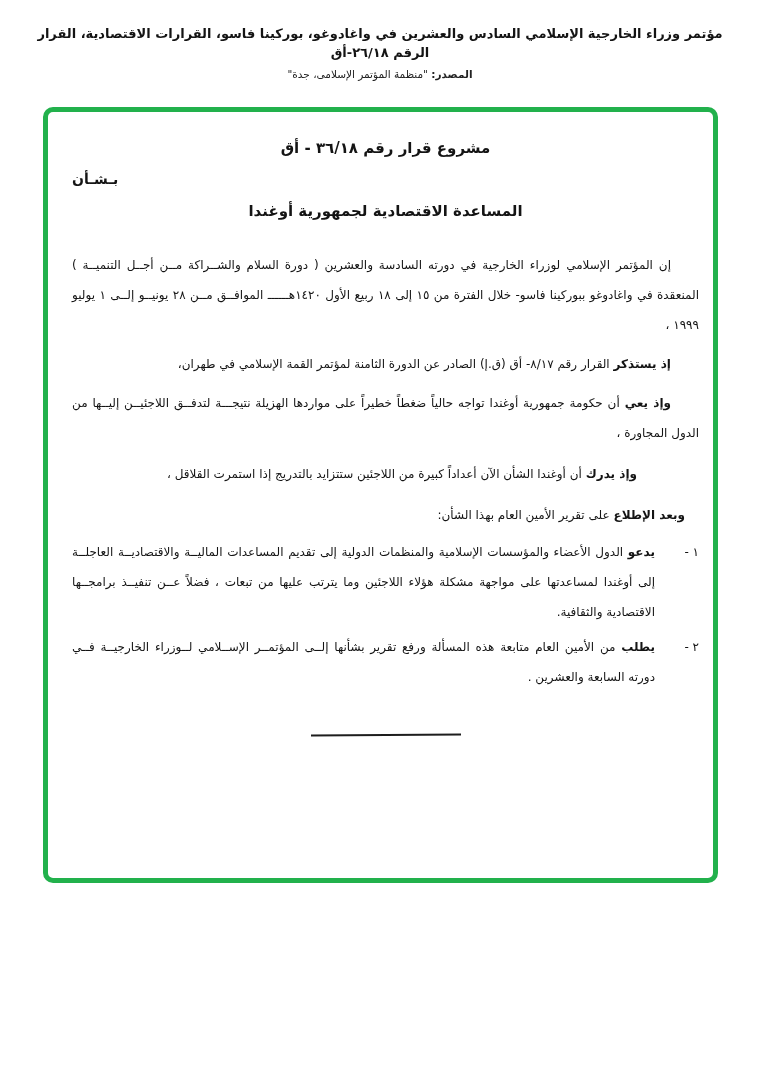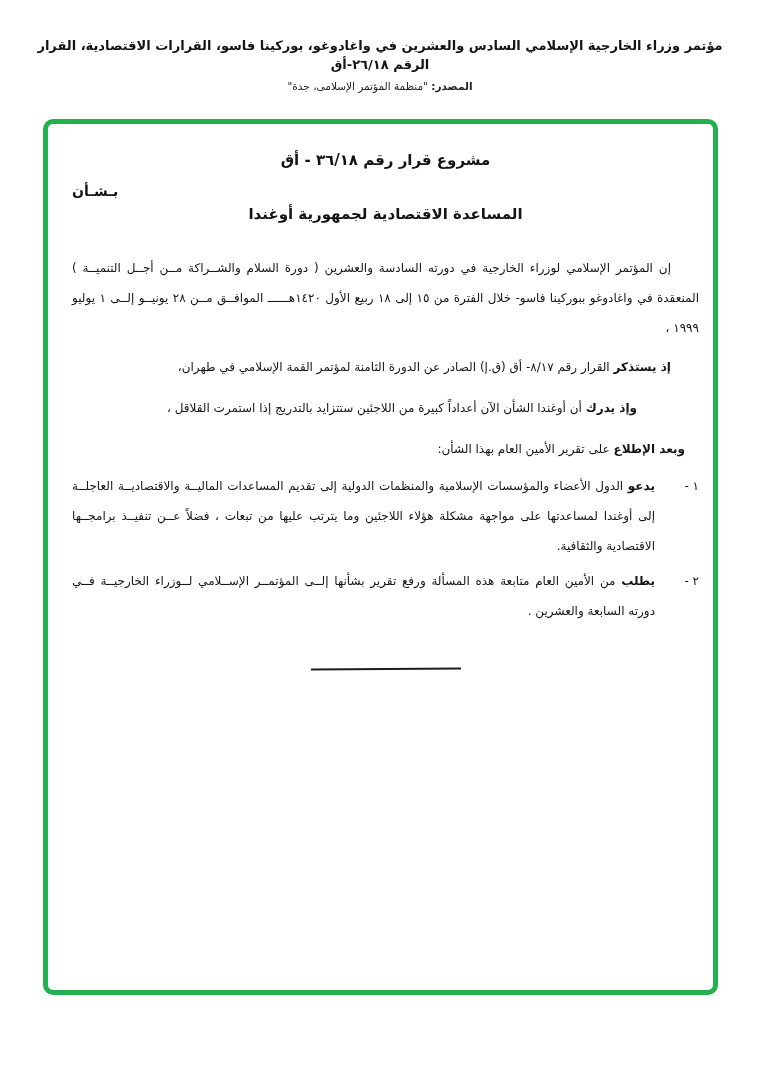--- a/index.html
+++ b/index.html
@@ -6,50 +6,50 @@
   body{
     width:760px;height:1080px;
     font-family:"DejaVu Sans",sans-serif;
     color:#141414;
     overflow:hidden;
   }
   .page{position:relative;width:760px;height:1080px;direction:rtl;background:#fff;}
 
   
   .hdr1{
-    padding:36px 36px 0 36px;
+    padding:24px 36px 0 36px;
     text-align:center;
     font-weight:bold;
     font-size:13px;
     line-height:19px;
   }
   .hdr2{
     margin-top:5px;
     text-align:center;
     font-size:10.5px;
     line-height:15px;
     color:#222;
   }
   .hdr2 .src-label{font-weight:bold;}
 
   
   .box{
     box-sizing:border-box;
     margin:25px 42px 0 43px;
     width:675px;
-    height:876px;
+    height:776px;
     border:5px solid #22b14c;
     border-radius:10px;
     padding:25px 14px 0 24px;
     background:#fff;
   }
 
   .t1{ text-align:center;font-weight:bold;font-size:15px;line-height:22px; }
   .t2{ text-align:left;font-weight:bold;font-size:14px;line-height:20px;margin-top:10px; }
-  .t3{ text-align:center;font-weight:bold;font-size:15px;line-height:22px;margin-top:2px; }
+  .t3{ text-align:center;font-weight:bold;font-size:15px;line-height:22px;margin-top:11px; }
 
   .doc-body{
     margin-top:28px;
     font-size:12px;
     line-height:30px;
     text-align:justify;
   }
   .para{ text-indent:28px; margin-top:9px; }
   .para.p1{ margin-top:0; }
   .para.p3{ margin-top:15px; }
@@ -95,20 +95,24 @@
         
         <span class="rest">إن المؤتمر الإسلامي لوزراء الخارجية في دورته السادسة والعشرين ( دورة السلام والشــراكة مــن أجــل التنميــة ) المنعقدة في واغادوغو ببوركينا فاسو- خلال الفترة من ١٥ إلى ١٨ ربيع الأول ١٤٢٠هــــــ الموافــق مــن ٢٨ يونيــو إلــى ١ يوليو ١٩٩٩ ،</span>
       </div>
 
       <div class="para p2">
         <span class="lead">إذ يستذكر</span>
         <span class="rest">القرار رقم ٨/١٧- أق (ق.إ) الصادر عن الدورة الثامنة لمؤتمر القمة الإسلامي في طهران،</span>
       </div>
 
 
+      <div class="para p4">
+        <span class="lead">وإذ يعي</span>
+        <span class="rest">أن حكومة جمهورية أوغندا تواجه حالياً ضغطاً خطيراً على مواردها الهزيلة نتيجـــة لتدفــق اللاجئيــن إليــها من الدول المجاورة ،</span>
+      </div>
 
       <div class="para p5">
         <span class="lead">وإذ يدرك</span>
         <span class="rest">أن أوغندا الشأن الآن أعداداً كبيرة من اللاجئين ستتزايد بالتدريج إذا استمرت القلاقل ،</span>
       </div>
 
       <div class="para p6">
         <span class="lead">وبعد الإطلاع</span>
         <span class="rest">على تقرير الأمين العام بهذا الشأن:</span>
       </div>

